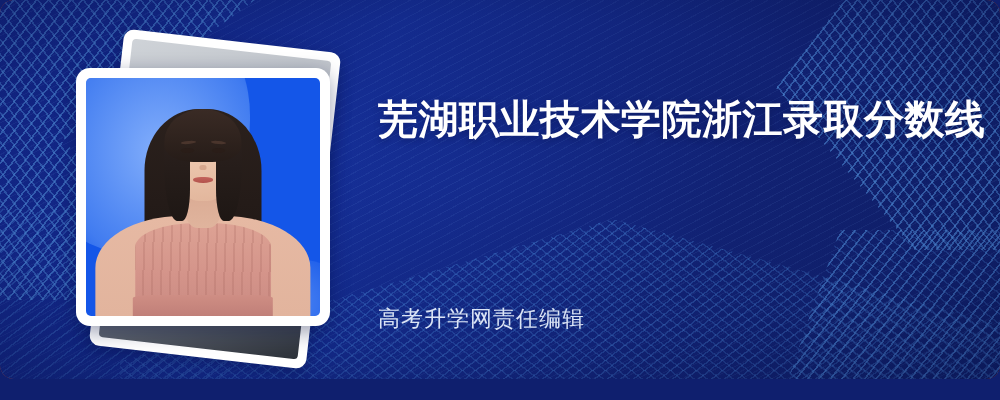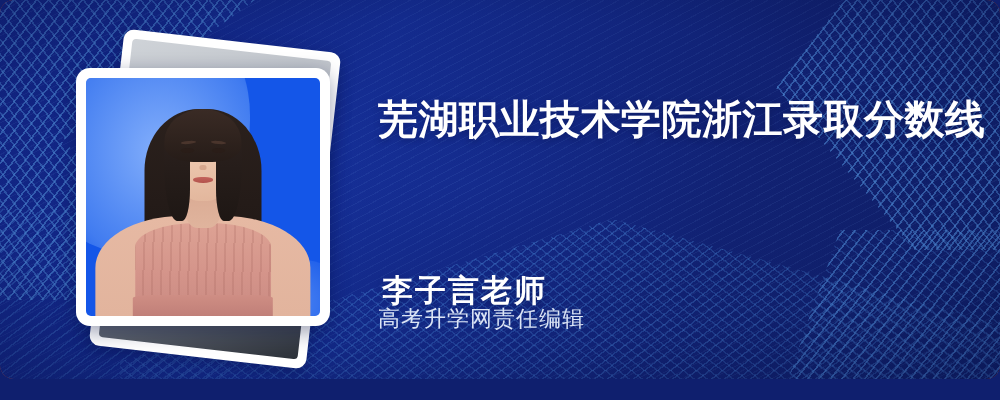--- a/index.html
+++ b/index.html
@@ -390,17 +390,16 @@
           <div class="eye-r"></div>
           <div class="nose"></div>
           <div class="mouth"></div>
         </div>
       </div>
     </div>
   </div>
 
   <div id="title">芜湖职业技术学院浙江录取分数线</div>
 
-  <div id="author-name">李子言老师</div>
 
   <div id="author-role">高考升学网责任编辑</div>
 
 </div>
 
 </body></html>

